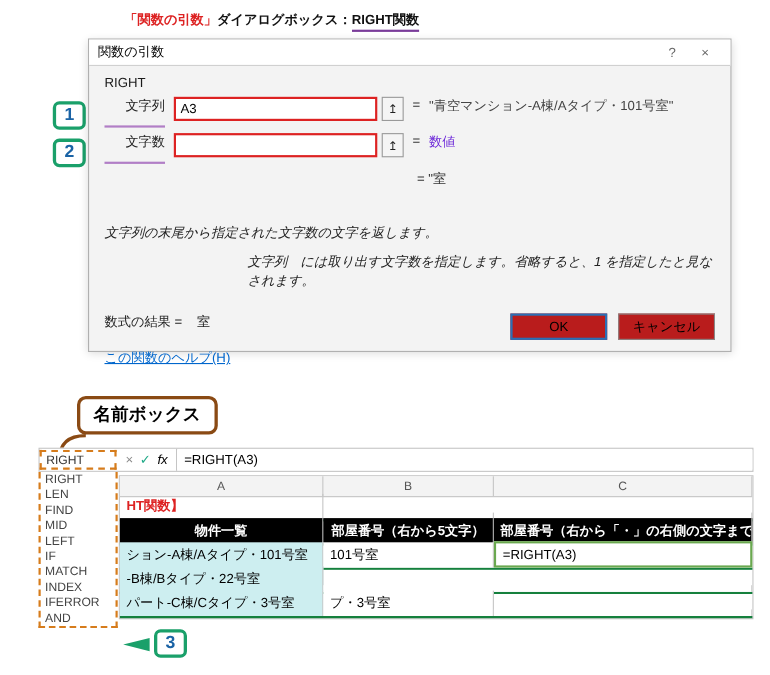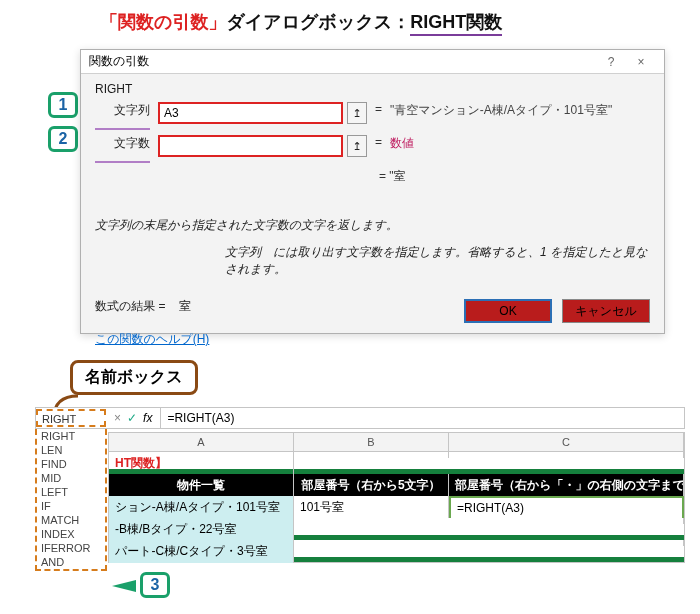--- a/index.html
+++ b/index.html
@@ -9,32 +9,32 @@
     background: #fff;
     width: 700px;
     height: 614px;
     position: relative;
     overflow: hidden;
   }
 
   
   .title-callout {
     position: absolute;
-    top: 10px; left: 100px;
-    font-size: 18px;
+    top: 10px; left: 113px;
+    font-size: 12px;
     font-weight: bold;
     color: #111;
   }
   .title-callout .red { color: #d22; }
   .title-callout .ul { border-bottom: 2px solid #7a3c9a; padding-bottom: 2px; }
 
   
   .dialog {
     position: absolute;
-    top: 49px; left: 80px;
+    top: 35px; left: 80px;
     width: 585px;
     height: 285px;
     background: #f3f3f3;
     border: 1px solid #b0b0b0;
     box-shadow: 0 2px 8px rgba(0,0,0,.15);
   }
   .dialog-titlebar {
     display: flex;
     align-items: center;
     padding: 4px 8px;
@@ -73,21 +73,21 @@
   .ref-btn {
     width: 20px; height: 22px;
     margin-left: 4px;
     border: 1px solid #999;
     background: #f5f5f5;
     font-size: 11px;
     display: flex; align-items: center; justify-content: center;
   }
   .arg-eq { margin: 0 8px; color: #333; }
   .arg-result { color: #444; }
-  .arg-result.gray { color: #be185d; }
+  .arg-result.gray { color: #6d28d9; }
 
   .preview-eq {
     margin-left: 284px;
     margin-top: 4px;
     color: #333;
   }
 
   .desc1 { margin-top: 32px; font-style: italic; }
   .desc2 { margin-top: 10px; padding-left: 130px; font-style: italic; }
 
@@ -200,21 +200,21 @@
   
   .sheet {
     position: absolute;
     top: 432px; left: 108px; right: 15px;
     border: 1px solid #c5c5c5;
   }
   .col-headers { display: flex; background: #f3f3f3; border-bottom: 1px solid #c5c5c5; }
   .col-h { text-align: center; border-right: 1px solid #c5c5c5; font-size: 11px; padding: 3px 0; color: #555; }
   .col-a { width: 185px; } .col-b { width: 155px; } .col-c { flex: 1; }
 
-  .row { display: flex; border-bottom: 5px solid #15803d; height: 22px; align-items: flex-start; }
+  .row { display: flex; border-bottom: 2px solid #15803d; height: 22px; align-items: flex-end; }
   .cell { border-right: 1px solid #c5c5c5; padding: 3px 6px; font-size: 12px; overflow: hidden; white-space: nowrap; }
   .cell.a { width: 185px; } .cell.b { width: 155px; } .cell.c { flex: 1; }
 
   .row-title .cell { color: #d22; font-weight: bold; }
   .row-header .cell { background: #000000; color: #fff; font-weight: bold; text-align: center; }
   .row-data .cell.a { background: #cdeef0; }
   .row-data .cell.b, .row-data .cell.c { background: #fff; }
   .formula-cell { border: 2px solid #6aa84f !important; }
 
   
@@ -340,15 +340,16 @@
     <div class="cell a">ション-A棟/Aタイプ・101号室</div>
     <div class="cell b">101号室</div>
     <div class="cell c formula-cell">=RIGHT(A3)</div>
   </div>
   <div class="row row-data">
     <div class="cell a">-B棟/Bタイプ・22号室</div>
     <div class="cell c"></div>
   </div>
   <div class="row row-data">
     <div class="cell a">パート-C棟/Cタイプ・3号室</div>
+    <div class="cell b">プ・3号室</div>
     <div class="cell c"></div>
   </div>
 </div>
 
 </body></html>

